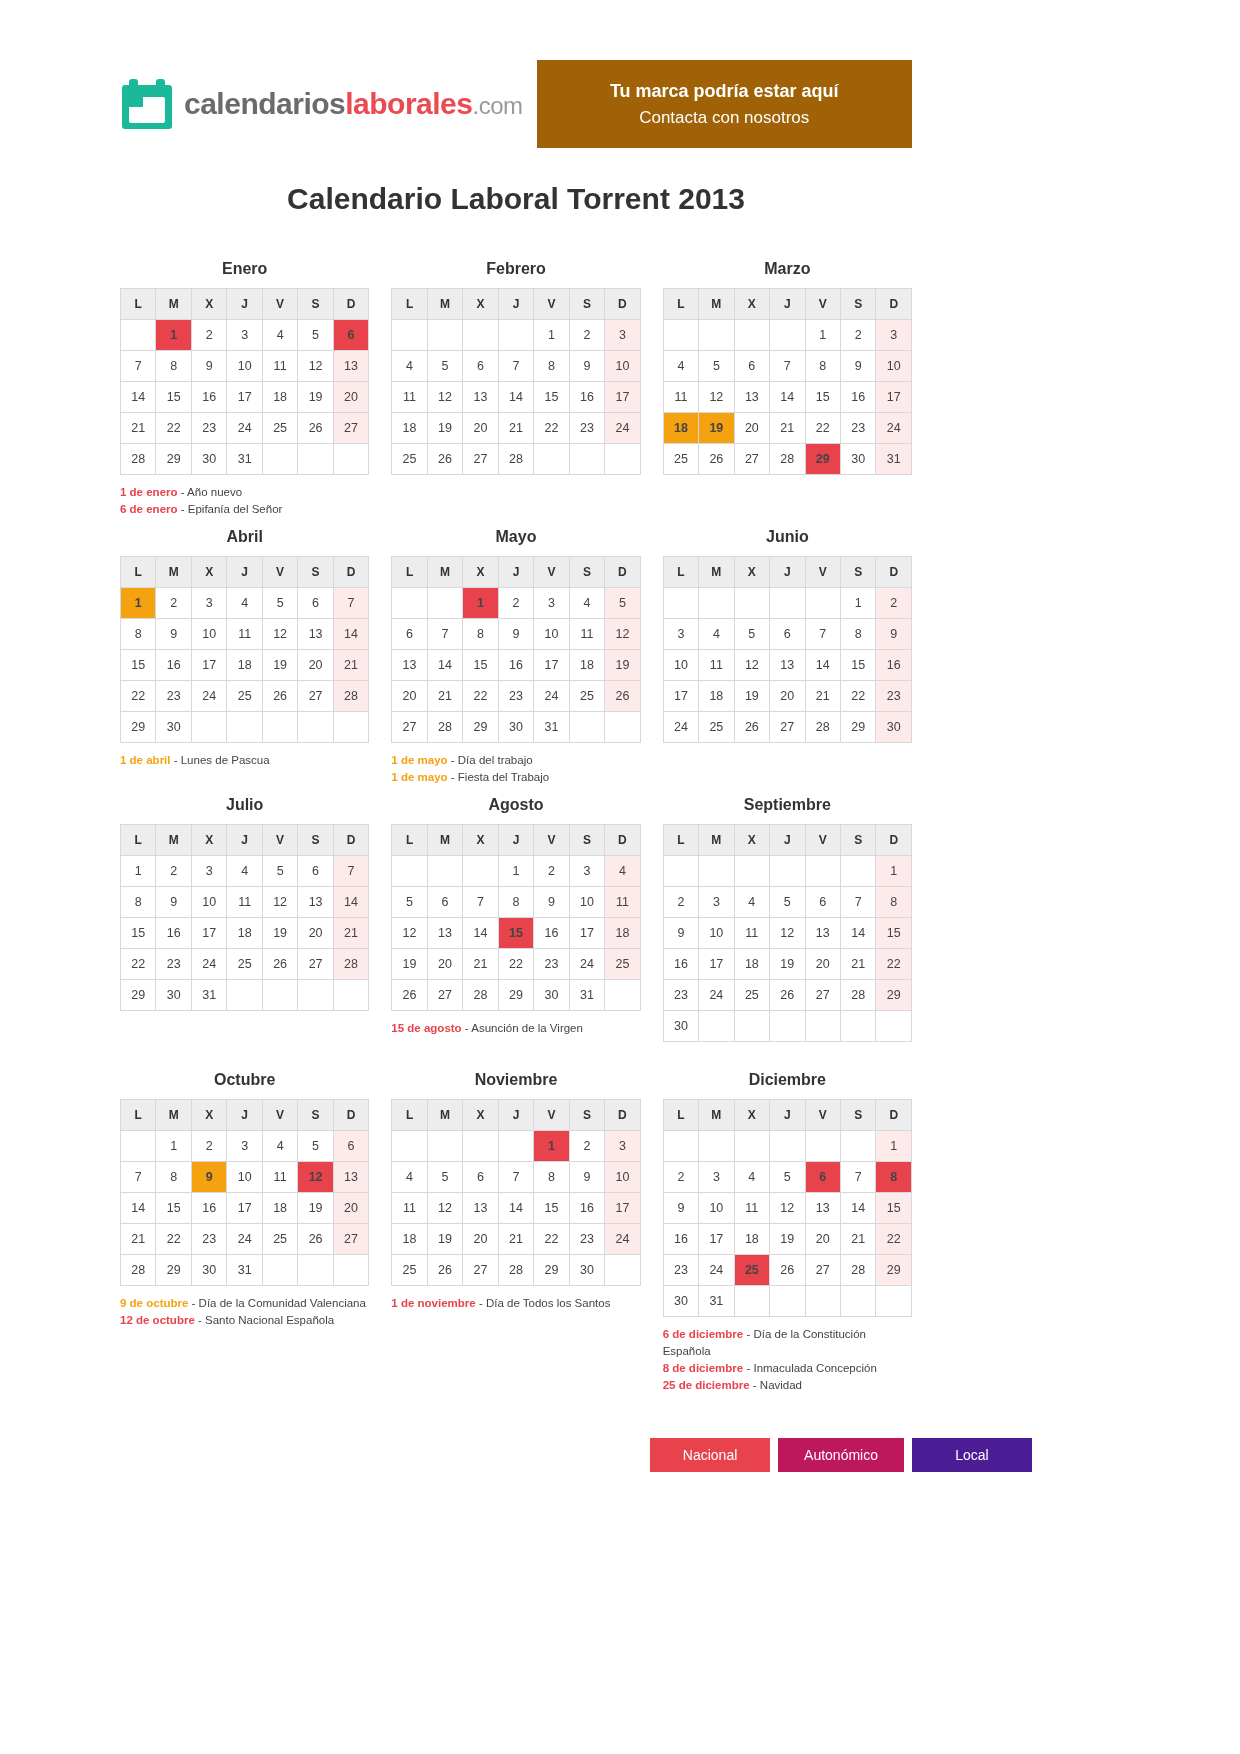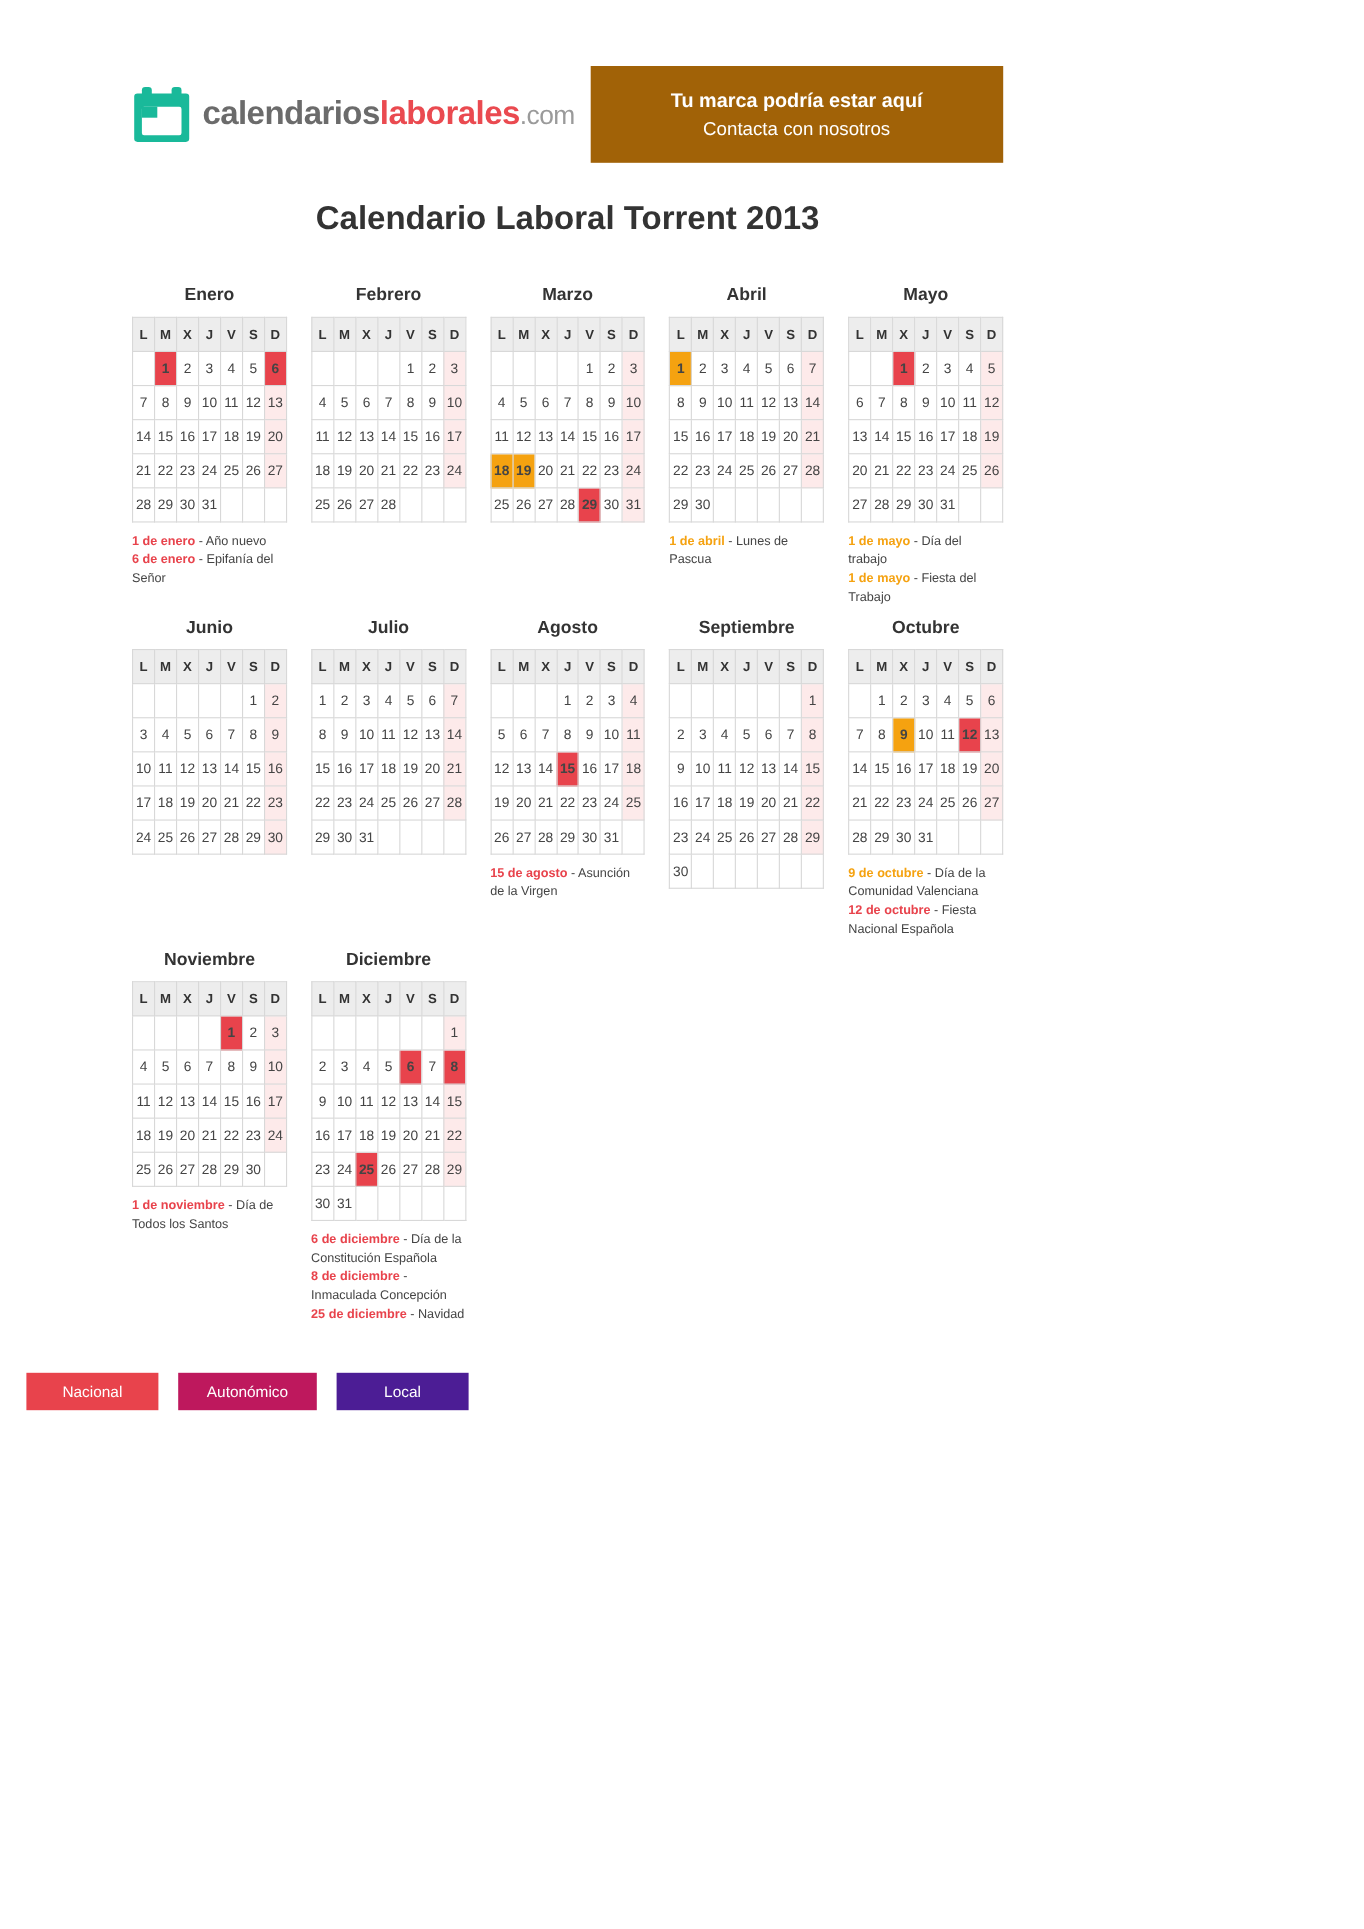--- a/index.html
+++ b/index.html
@@ -28,21 +28,21 @@
   }
   .banner-line1 { font-size:18px; font-weight:bold; }
   .banner-line2 { font-size:17px; margin-top:6px; }
 
   .title {
     text-align:center; font-size:30px; font-weight:bold; color:#333;
     margin:34px 0 44px 0;
   }
 
   
-  .months { padding:0 120px; display:grid; grid-template-columns:repeat(5, 1fr); column-gap:22px; }
+  .months { padding:0 120px; display:grid; grid-template-columns:repeat(3, 1fr); column-gap:22px; }
   .month-block { margin-bottom:10px; }
   .month-name { text-align:center; font-size:16px; font-weight:bold; color:#333; margin-bottom:10px; }
   table.cal { width:100%; border-collapse:collapse; table-layout:fixed; }
   table.cal th, table.cal td {
     border:1px solid #d8d8d8;
     height:31px; text-align:center; vertical-align:middle;
     font-size:12.5px; color:#444;
   }
   table.cal th { background:#ededed; font-weight:bold; font-size:12px; color:#333; }
   td.sun { background:#fdeaea; color:#444; }
@@ -50,21 +50,21 @@
   td.nac { background:#e8434c; color:#fff; font-weight:bold; }
   td.aut { background:#f5a210; color:#fff; font-weight:bold; }
 
   .notes { margin-top:9px; min-height:10px; }
   .note { font-size:11.5px; line-height:17px; }
   .note .d-nac { color:#e8434c; font-weight:bold; }
   .note .d-aut { color:#f5a210; font-weight:bold; }
   .note .txt { color:#444; }
 
   
-  .legend { display:flex; justify-content:flex-start; gap:18px; margin-top:34px;padding-left:24px; }
+  .legend { display:flex; justify-content:flex-end; gap:8px; margin-top:34px;padding-left:24px; }
   .legend-item {
     color:#fff; font-size:14px; padding:9px 26px; min-width:120px; text-align:center;
   }
   .lg-nac { background:#e8434c; }
   .lg-aut { background:#be185d; }
   .lg-loc { background:#4c1d95; }
 </style>
 </head>
 <body>
 
@@ -745,21 +745,21 @@
               <td class="">30</td>
               <td class="">31</td>
               <td class="empty">&nbsp;</td>
               <td class="empty">&nbsp;</td>
               <td class="empty">&nbsp;</td>
             </tr>
           </tbody>
         </table>
         <div class="notes">
           <div class="note"><span class="d-aut">9 de octubre</span> <span class="txt">- Día de la Comunidad Valenciana</span></div>
-          <div class="note"><span class="d-nac">12 de octubre</span> <span class="txt">- Fiesta Nacional Española</span></div>
+          <div class="note"><span class="d-nac">12 de octubre</span> <span class="txt">- Santo Nacional Española</span></div>
         </div>
       </div>
       <div class="month-block">
         <div class="month-name">Noviembre</div>
         <table class="cal">
           <thead>
             <tr>
               <th>L</th>
               <th>M</th>
               <th>X</th>

